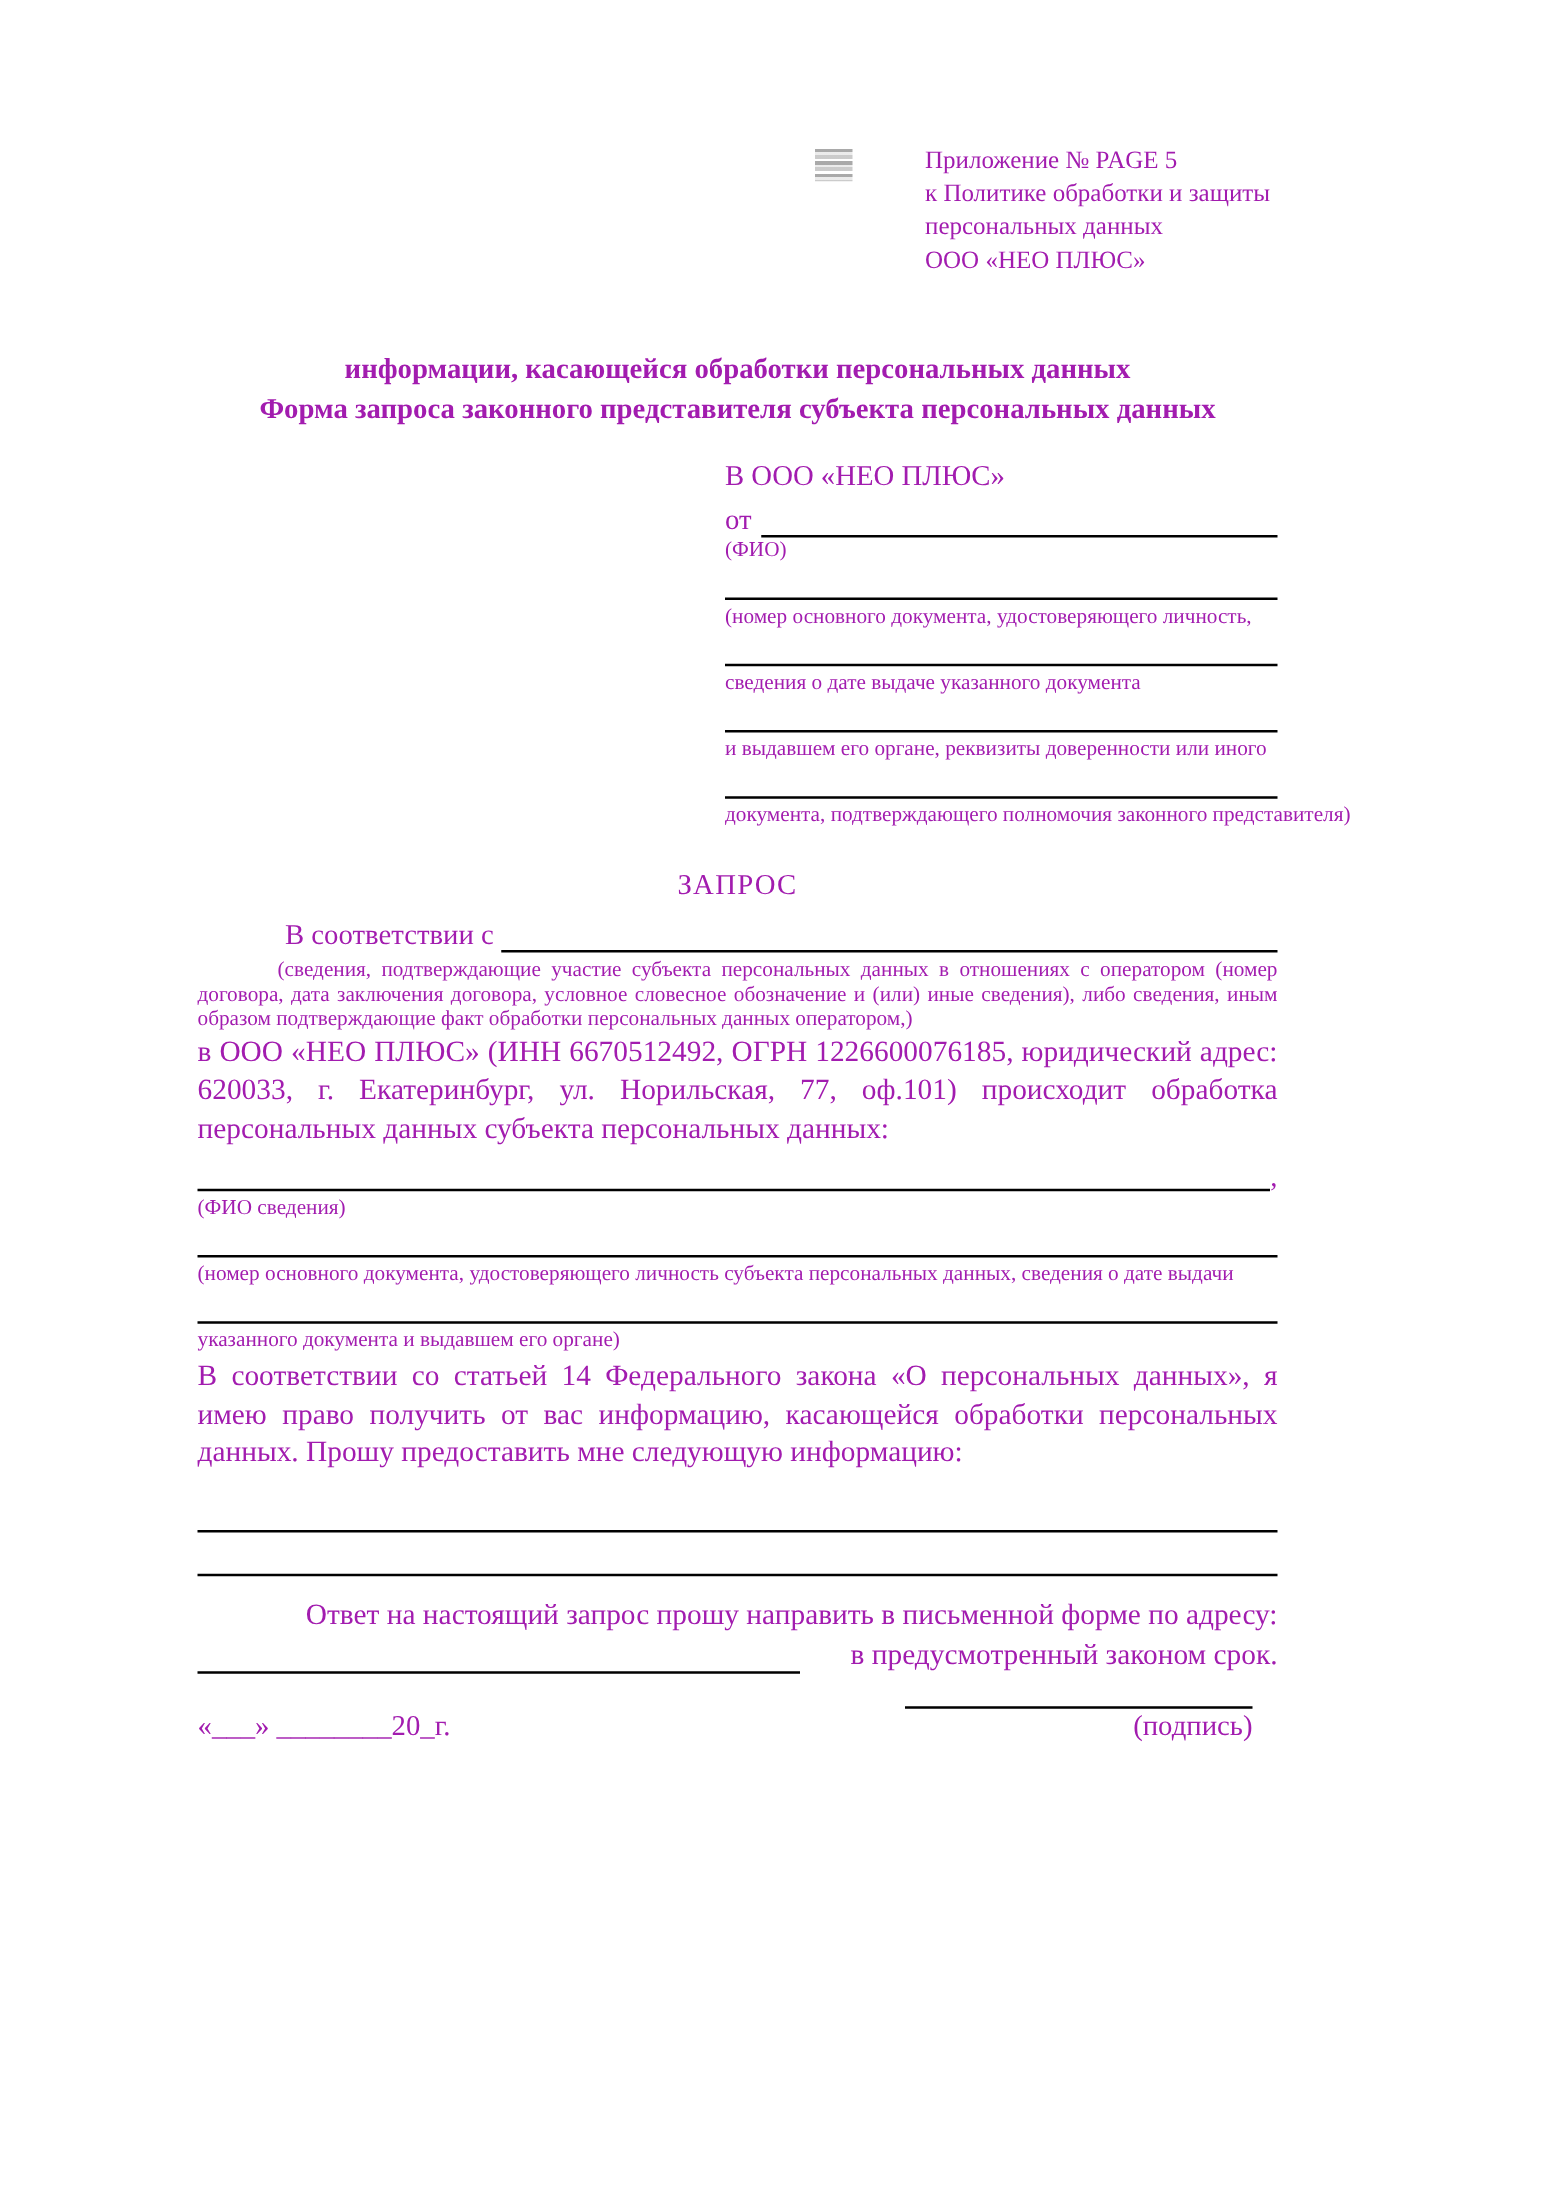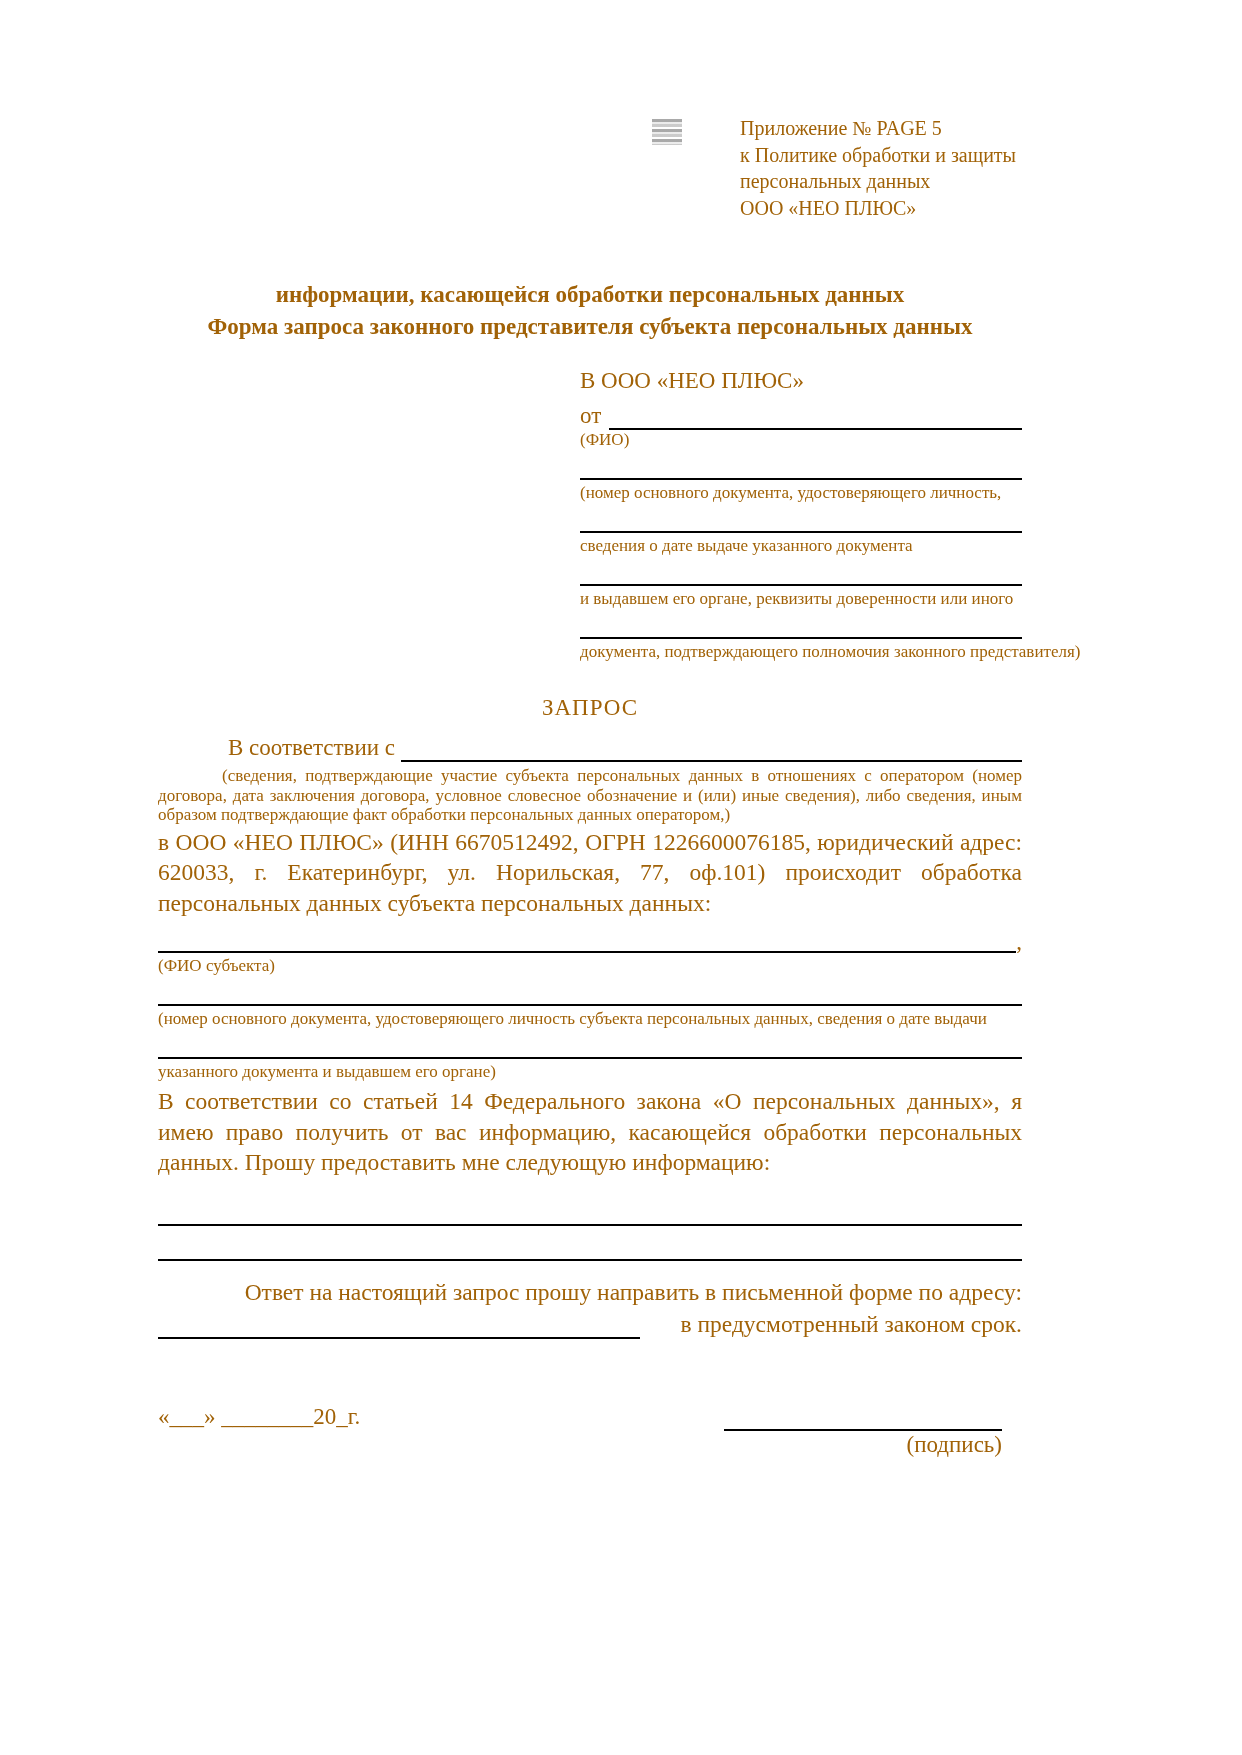--- a/index.html
+++ b/index.html
@@ -1,21 +1,21 @@
 <!DOCTYPE html>
 <html><head>
 <meta charset="utf-8">
 <style>
   html,body { margin:0; padding:0; background:#888; }
   .page {
     position:relative;
     width:1242px; height:1755px;
     margin:0 auto;
     background:#ffffff;
-    color:#a16207;
+    color:#a21caf;
     font-family:"Liberation Serif", serif;
     overflow:hidden;
   }
   .content { position:absolute; left:158px; top:0; width:864px; }
 
   
   .header-row { position:relative; margin-top:115px; min-height:106px; }
   .artifact-icon {
     position:absolute; left:494px; top:4px; width:30px; height:26px;
     background:repeating-linear-gradient(#9a9a9a 0 3px, #e8e8e8 3px 5px, #c2c2c2 5px 8px, #ffffff 8px 10px);
@@ -52,21 +52,21 @@
   .subject-line .comma { font-size:23px; line-height:22px; }
   .center-cap { margin-top:3px; }
   .law-par { margin-top:5px; }
   .info-blank-1 { margin-top:46px; }
   .info-blank-2 { margin-top:33px; }
   .reply-1 { margin-top:16px; font-size:23.5px; line-height:30px; text-align:right; }
   .reply-2 { margin-top:2px; height:30px;gap:40px; }
   .reply-2 .tail { font-size:23.5px; line-height:30px; white-space:pre; }
 
   
-  .footer-row { margin-top:64px; display:flex; justify-content:space-between; }
+  .footer-row { display:flex; justify-content:space-between; align-items:flex-end; }
   .date-text { font-size:23px; line-height:28px; white-space:pre; }
   .sig-group { display:flex; align-items:flex-end; margin-right:20px;flex-direction:column; }
   .sig-line { width:278px; border-bottom:2px solid #000; height:26px; }
   .sig-cap { font-size:23px; line-height:28px; white-space:pre; }
 </style>
 </head>
 <body>
 
 <div class="page">
   <div class="content">
@@ -116,21 +116,21 @@
     </div>
 
     <div class="small-cap-par">(сведения, подтверждающие участие субъекта персональных данных в отношениях с оператором (номер договора, дата заключения договора, условное словесное обозначение и (или) иные сведения), либо сведения, иным образом подтверждающие факт обработки персональных данных оператором,)</div>
 
     <div class="par op-par">в ООО «НЕО ПЛЮС» (ИНН 6670512492, ОГРН 1226600076185, юридический адрес: 620033, г. Екатеринбург, ул. Норильская, 77, оф.101)  происходит обработка персональных данных субъекта персональных данных:</div>
 
     <div class="flexline subject-line">
       <span class="fill"></span>
         <span class="comma">,</span>
     </div>
-    <div class="cap center-cap">(ФИО субъекта)</div>
+    <div class="cap center-cap">(ФИО сведения)</div>
 
     <div class="blank-line addr-gap"></div>
     <div class="cap cap-block">(номер основного документа, удостоверяющего личность субъекта персональных данных, сведения о дате выдачи</div>
 
     <div class="blank-line addr-gap"></div>
     <div class="cap cap-block">указанного документа и выдавшем его органе)</div>
 
     <div class="par law-par">В соответствии со статьей 14 Федерального закона «О персональных данных», я имею право получить от вас информацию, касающейся обработки персональных данных. Прошу предоставить мне следующую информацию:</div>
 
     <div class="blank-line info-blank-1"></div>

